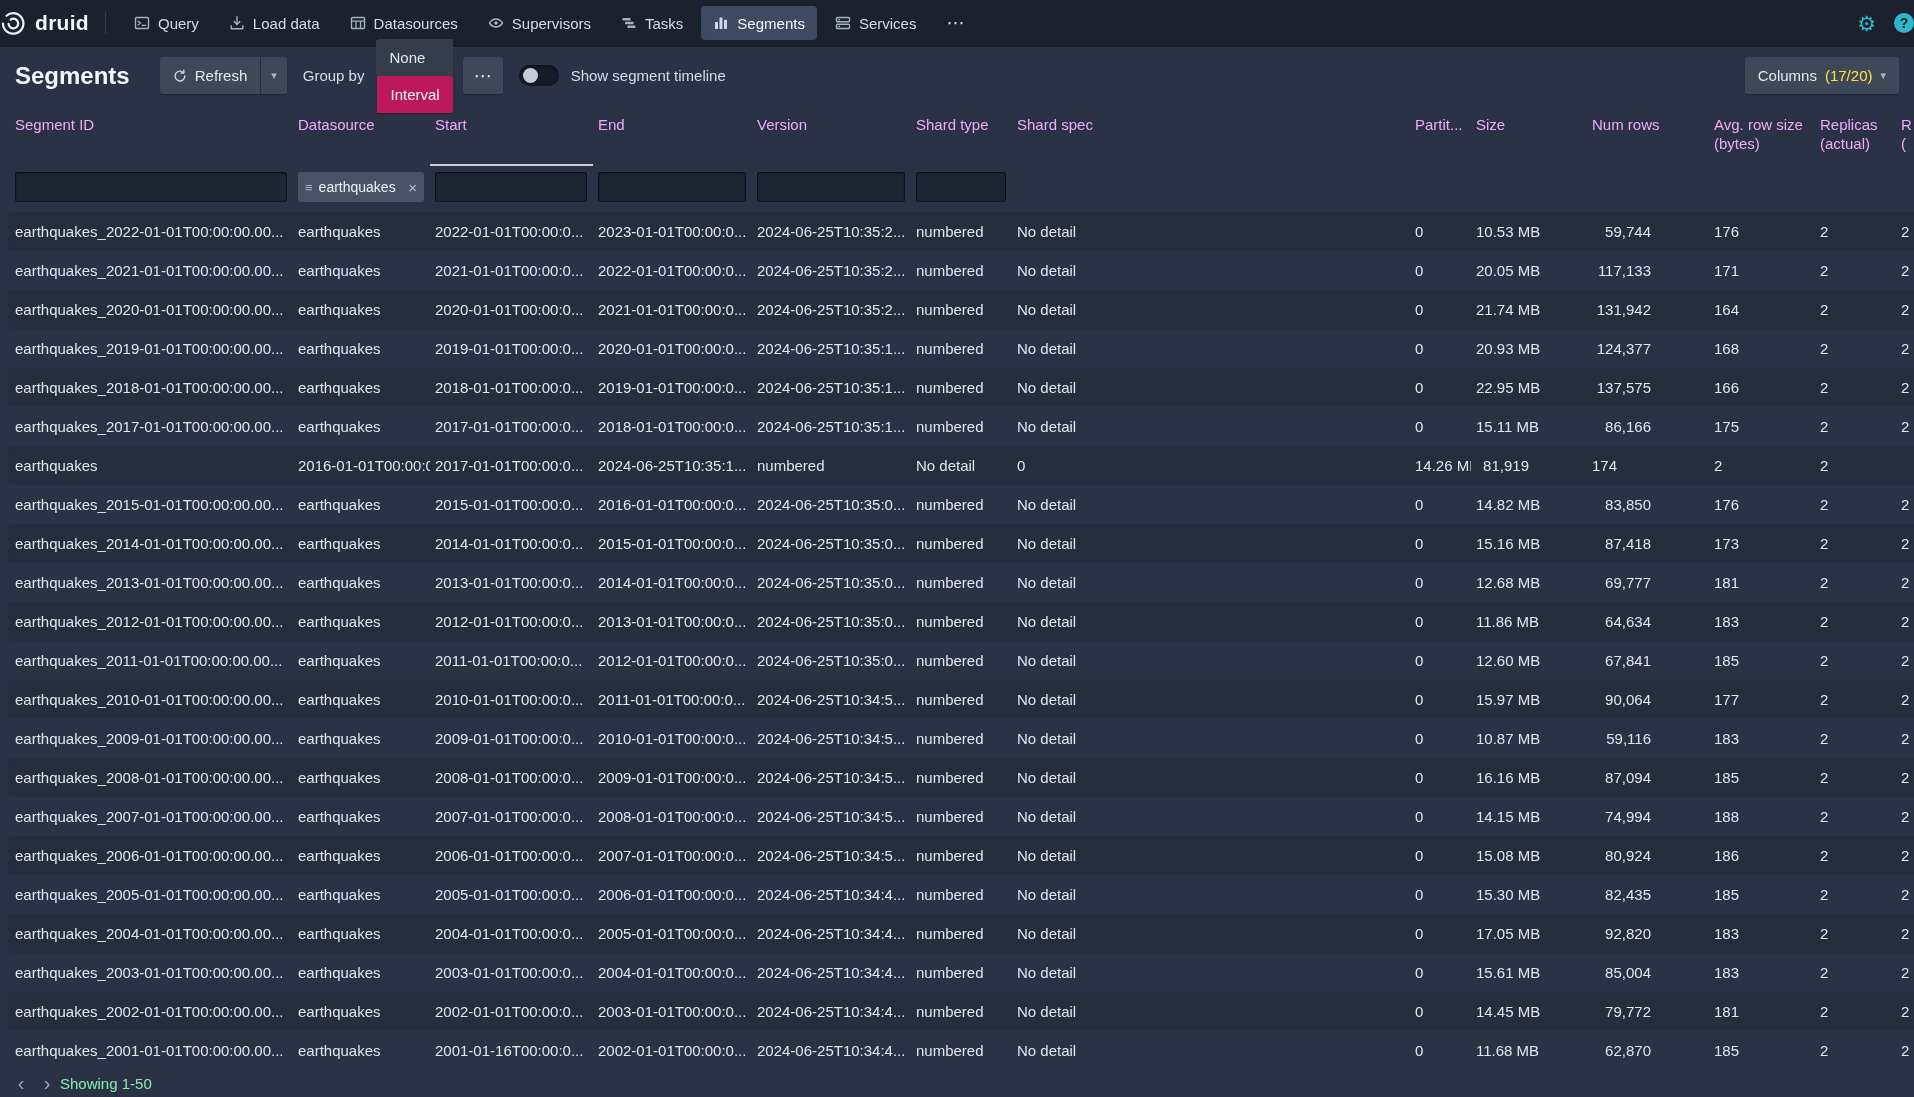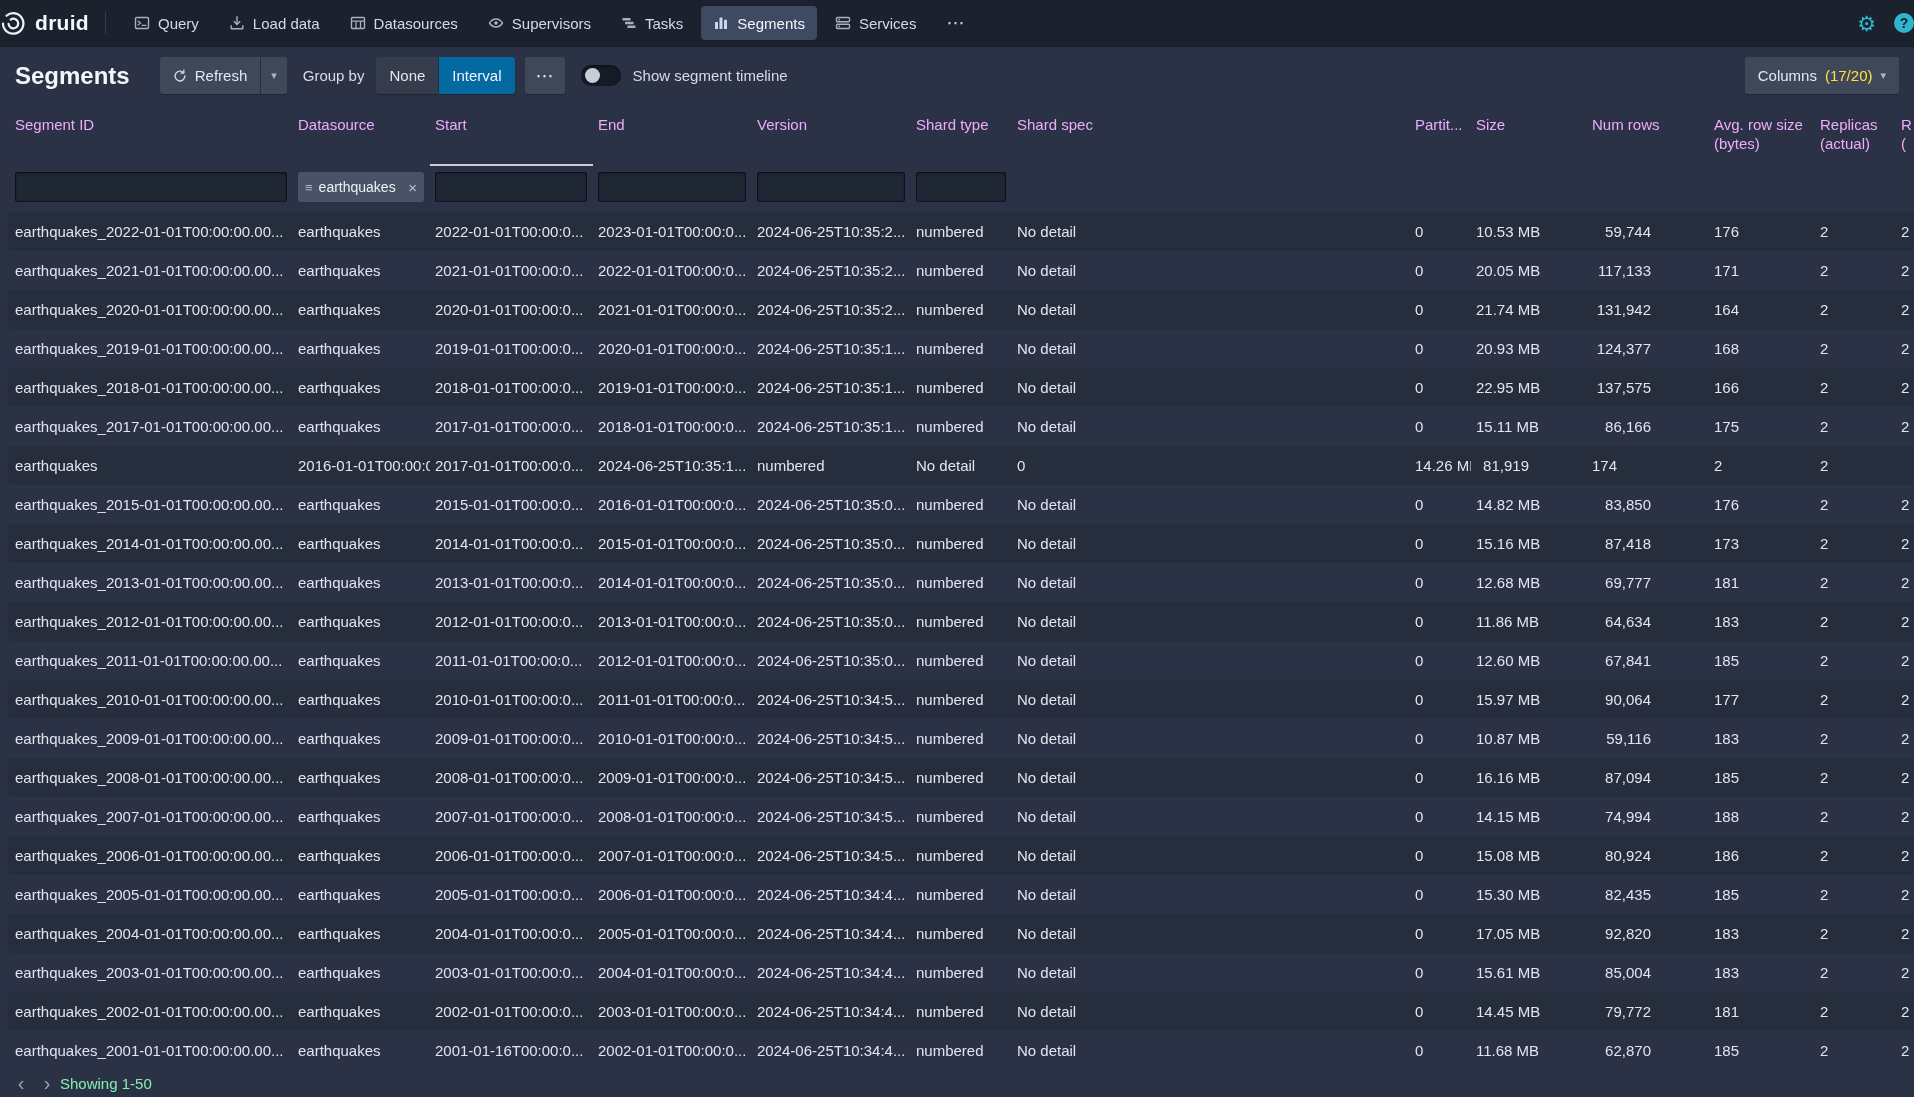--- a/index.html
+++ b/index.html
@@ -21,25 +21,25 @@
 
   
   .toolbar{height:59px;display:flex;align-items:center;padding:0 15px;box-sizing:border-box;}
   .page-title{font-size:24px;font-weight:bold;margin:0 30px 0 0;color:#f3f6fa;}
   .btn{background:#3f4859;border:none;color:#e2e7f0;font-size:15px;height:37px;display:inline-flex;align-items:center;gap:8px;padding:0 13px;border-radius:3px;cursor:pointer;font-family:inherit;box-shadow:0 1px 1px rgba(0,0,0,.25);}
   .split{display:flex;}
   .split .main{border-radius:3px 0 0 3px;}
   .split .caret-part{border-radius:0 3px 3px 0;margin-left:1px;padding:0 10px;}
   .caret{font-size:11px;color:#aeb7c6;}
   .toolbar-label{font-size:15px;color:#d6dce8;margin-left:16px;}
-  .seg-group{display:flex;margin-left:12px;}
+  .seg-group{display:flex;margin-left:12px;flex-direction:column;}
   .seg-group .btn{border-radius:0;background:#353d4c;}
   .seg-group .btn:first-child{border-radius:3px 0 0 3px;}
   .seg-group .btn:last-child{border-radius:0 3px 3px 0;margin-left:1px;}
-  .seg-group .btn.selected{background:#0369a1;color:#f3f6fb;}
+  .seg-group .btn.selected{background:#be185d;color:#f3f6fb;}
   .more-btn{padding:0 11px;font-size:18px;margin-left:10px;}
   .switch{width:40px;height:21px;border-radius:11px;background:#161b26;box-shadow:inset 0 1px 3px rgba(0,0,0,.55);margin-left:16px;position:relative;cursor:pointer;flex:none;}
   .switch .knob{width:15px;height:15px;border-radius:50%;background:#c5cdd9;position:absolute;top:3px;left:4px;box-shadow:0 1px 1px rgba(0,0,0,.4);}
   .spacer{flex:1;}
   .columns-btn .muted{color:#fde047;}
 
   
   .grid{display:grid;grid-template-columns:293px 137px 163px 159px 159px 101px 398px 61px 116px 122px 106px 81px 18px;box-sizing:border-box;}
   .thead{height:61px;}
   .th{padding:10px 4px 0 5px;font-size:15px;color:#f0abfc;line-height:19px;overflow:hidden;white-space:nowrap;cursor:pointer;min-width:0;}

